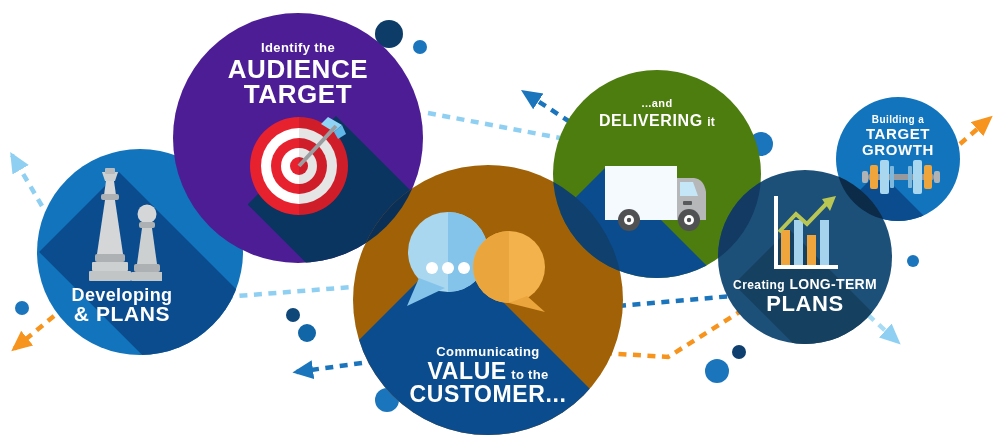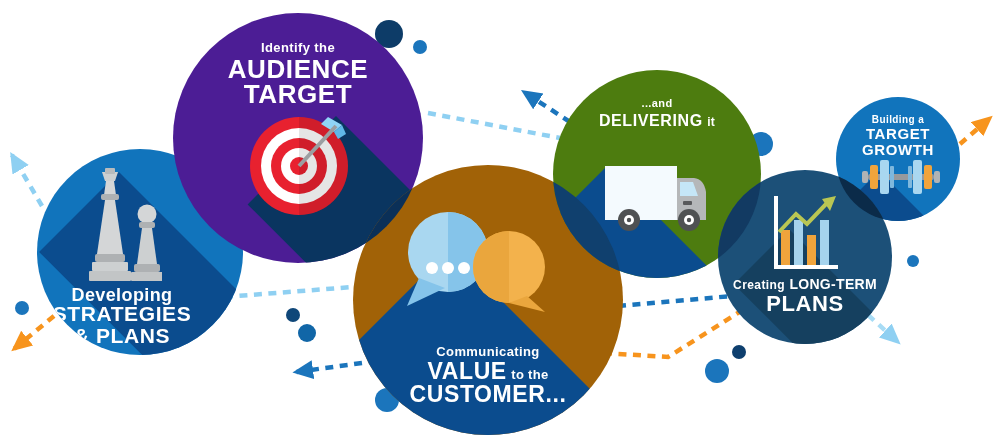--- a/index.html
+++ b/index.html
@@ -87,21 +87,20 @@
       <rect x="7" y="94" width="36" height="9" rx="1" fill="#cdd0d1"></rect>
       <rect x="4" y="103" width="42" height="10" rx="1" fill="#c2c5c6"></rect>
       <circle cx="62" cy="46" r="9.5" fill="#d4d6d7"></circle>
       <rect x="54" y="54" width="16" height="6" rx="2" fill="#aeb1b3"></rect>
       <polygon points="57,60 67,60 72,96 52,96" fill="#cdd0d1"></polygon>
       <rect x="49" y="96" width="26" height="8" rx="2" fill="#aeb1b3"></rect>
       <rect x="46" y="104" width="32" height="9" rx="1" fill="#c2c5c6"></rect>
     </svg>
     <div class="lbl" style="top:138px;left:-18px">
       <div class="t-sm">Developing</div>
-      <div class="t-bg">STRATEGIES</div>
       <div class="t-bg">&amp; PLANS</div>
     </div>
   </div>
 
   <div class="node" id="n-target" style="left:173px;top:13px;width:250px;height:250px;background:#4c1d95;">
     <div class="shadow" style="left:65%;top:41%;height:50%;background:#0a3560"></div>
     <svg class="icon" style="left:77px;top:104px" width="98" height="98" viewBox="0 0 98 98">
       <circle cx="49" cy="49" r="49" fill="#e8212f"></circle>
       <circle cx="49" cy="49" r="38" fill="#ffffff"></circle>
       <circle cx="49" cy="49" r="28" fill="#e8212f"></circle>

